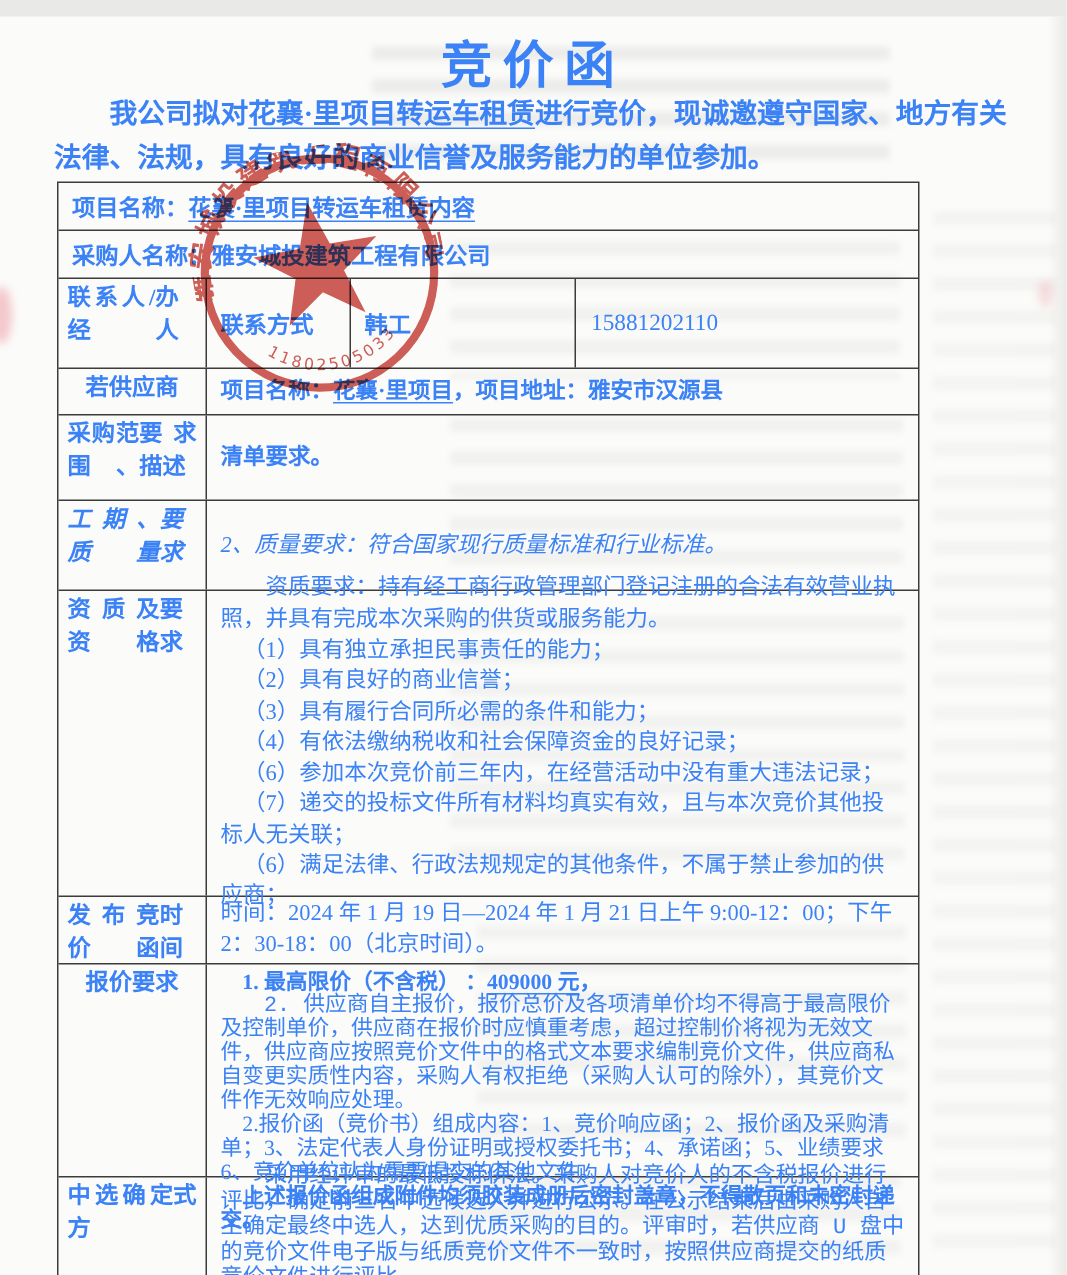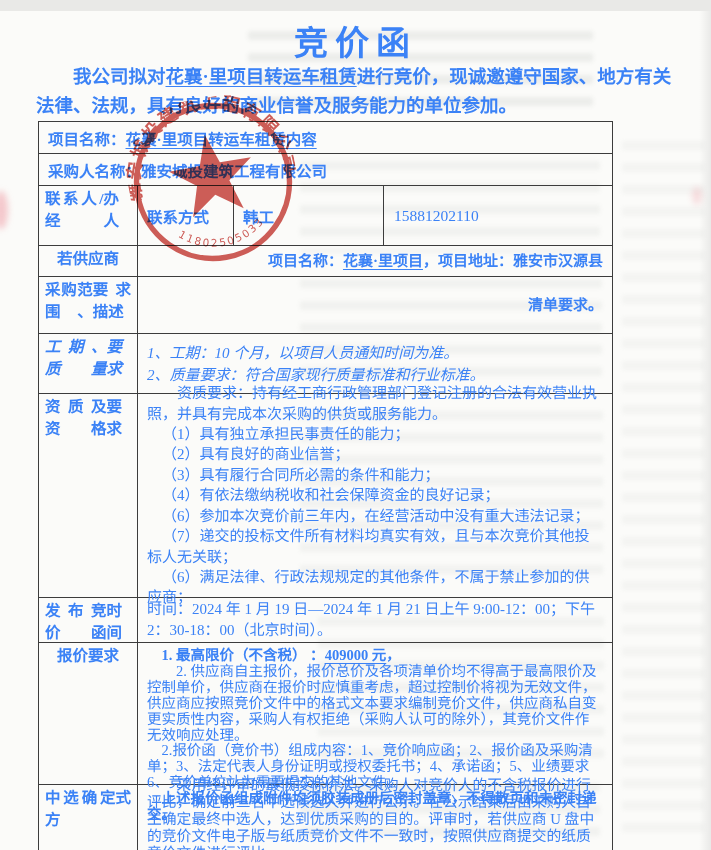--- a/index.html
+++ b/index.html
@@ -24,22 +24,22 @@
   .lbl{flex:0 0 99px;width:99px;border-right:1.4px solid #3c3c3c;
        display:flex;flex-direction:row;justify-content:center;
        padding:2px 6px;font-weight:700;font-size:15.5px;line-height:22px;}
   .lbl .line{text-align:justify;text-align-last:justify;}
   .lbl .line:last-child{text-align-last:left;}
   .val{flex:1 1 auto;display:flex;flex-direction:column;justify-content:center;
        padding:2px 9px;font-size:15px;line-height:21px;}
   .val p{margin:0;}
   .full{flex:1 1 auto;display:flex;align-items:center;padding:3px 9px;
         font-weight:700;font-size:15.5px;}
-  .b{font-weight:700;align-items:flex-end;}
-  .i0{text-indent:0;} .i1{text-indent:1em;} .i2{text-indent:2em;}
+  .b{font-weight:700;}
+  .i0{text-indent:0;} .i1{text-indent:1em;} .i2{text-indent:2em;font-family:Liberation Mono, monospace;}
   .r1{height:31px;} .r2{height:32px;} .r3{height:60px;} .r4{height:31px;}
   .r5{height:57px;} .r6{height:60px;font-style:italic;} .r7{height:204px;} .r8{height:45px;}
   .r9{height:142px;} .r10{height:69px;}
   .c-person{flex:0 0 150px;width:150px;border-right:1.4px solid #3c3c3c;
             display:flex;align-items:center;padding:2px 9px;font-weight:700;font-size:15.5px;}
   .c-mlabel{flex:0 0 96px;width:96px;border-right:1.4px solid #3c3c3c;
             display:flex;align-items:center;padding:2px 9px;font-weight:700;font-size:15.5px;}
   .c-phone{flex:1 1 auto;display:flex;align-items:center;padding:2px 10px;font-size:15.5px;}
   .r6 .val{line-height:22px;justify-content:center;}
   .r7 .val{line-height:20.4px;font-size:15px;justify-content:center;}
@@ -114,21 +114,20 @@
         <p>清单要求。</p>
       </div>
     </div>
 
     <div class="row r6">
       <div class="cell lbl">
         <div class="line">工期、质量</div>
         <div class="line">要求</div>
       </div>
       <div class="cell val">
-        <p>1、工期：10 个月，以项目人员通知时间为准。</p>
         <p>2、质量要求：符合国家现行质量标准和行业标准。</p>
       </div>
     </div>
 
     <div class="row r7">
       <div class="cell lbl">
         <div class="line">资质及资格</div>
         <div class="line">要求</div>
       </div>
       <div class="cell val">

